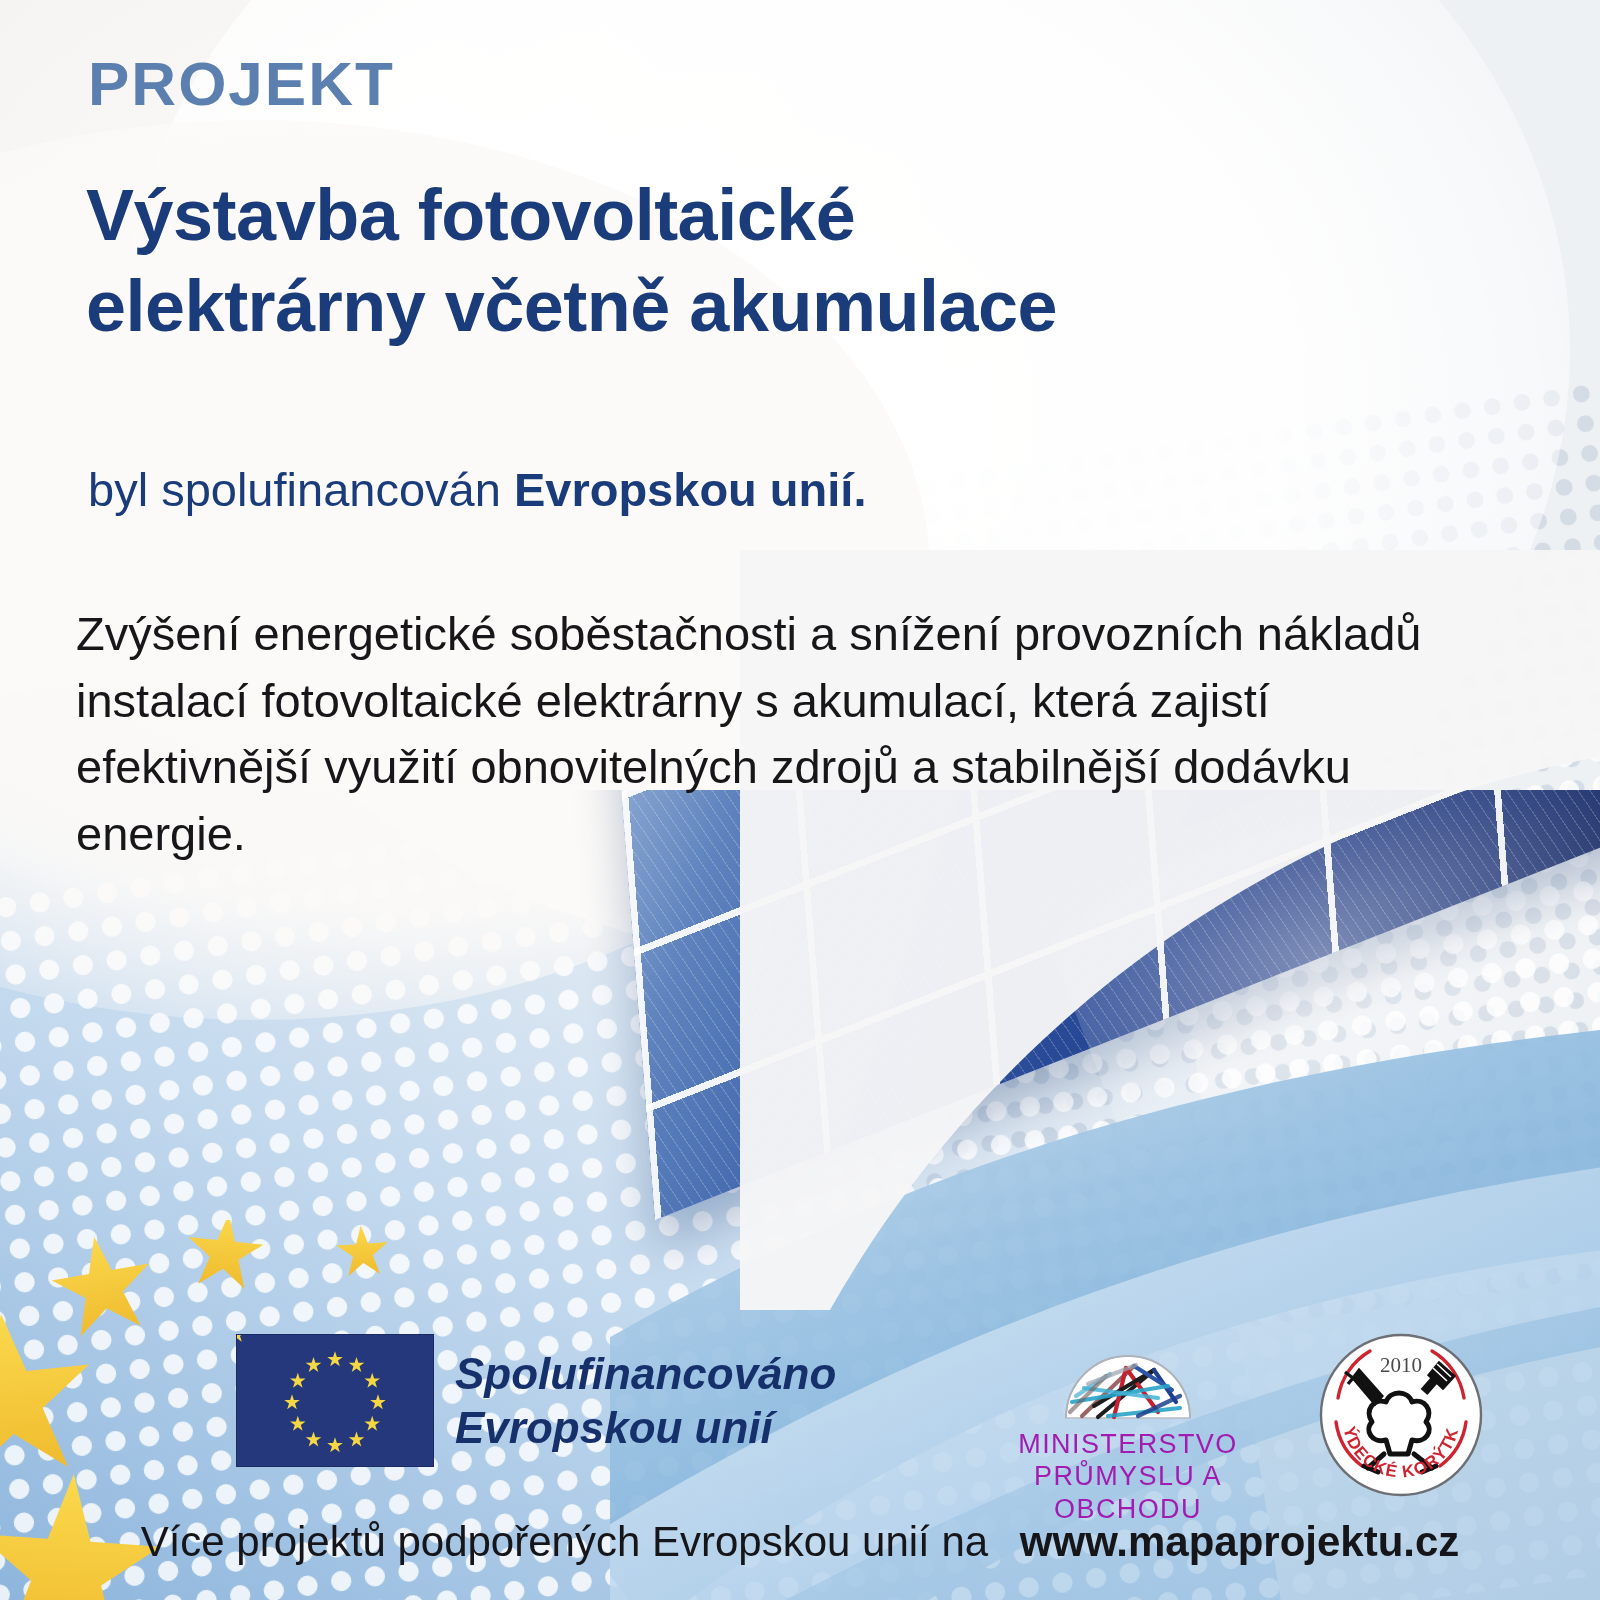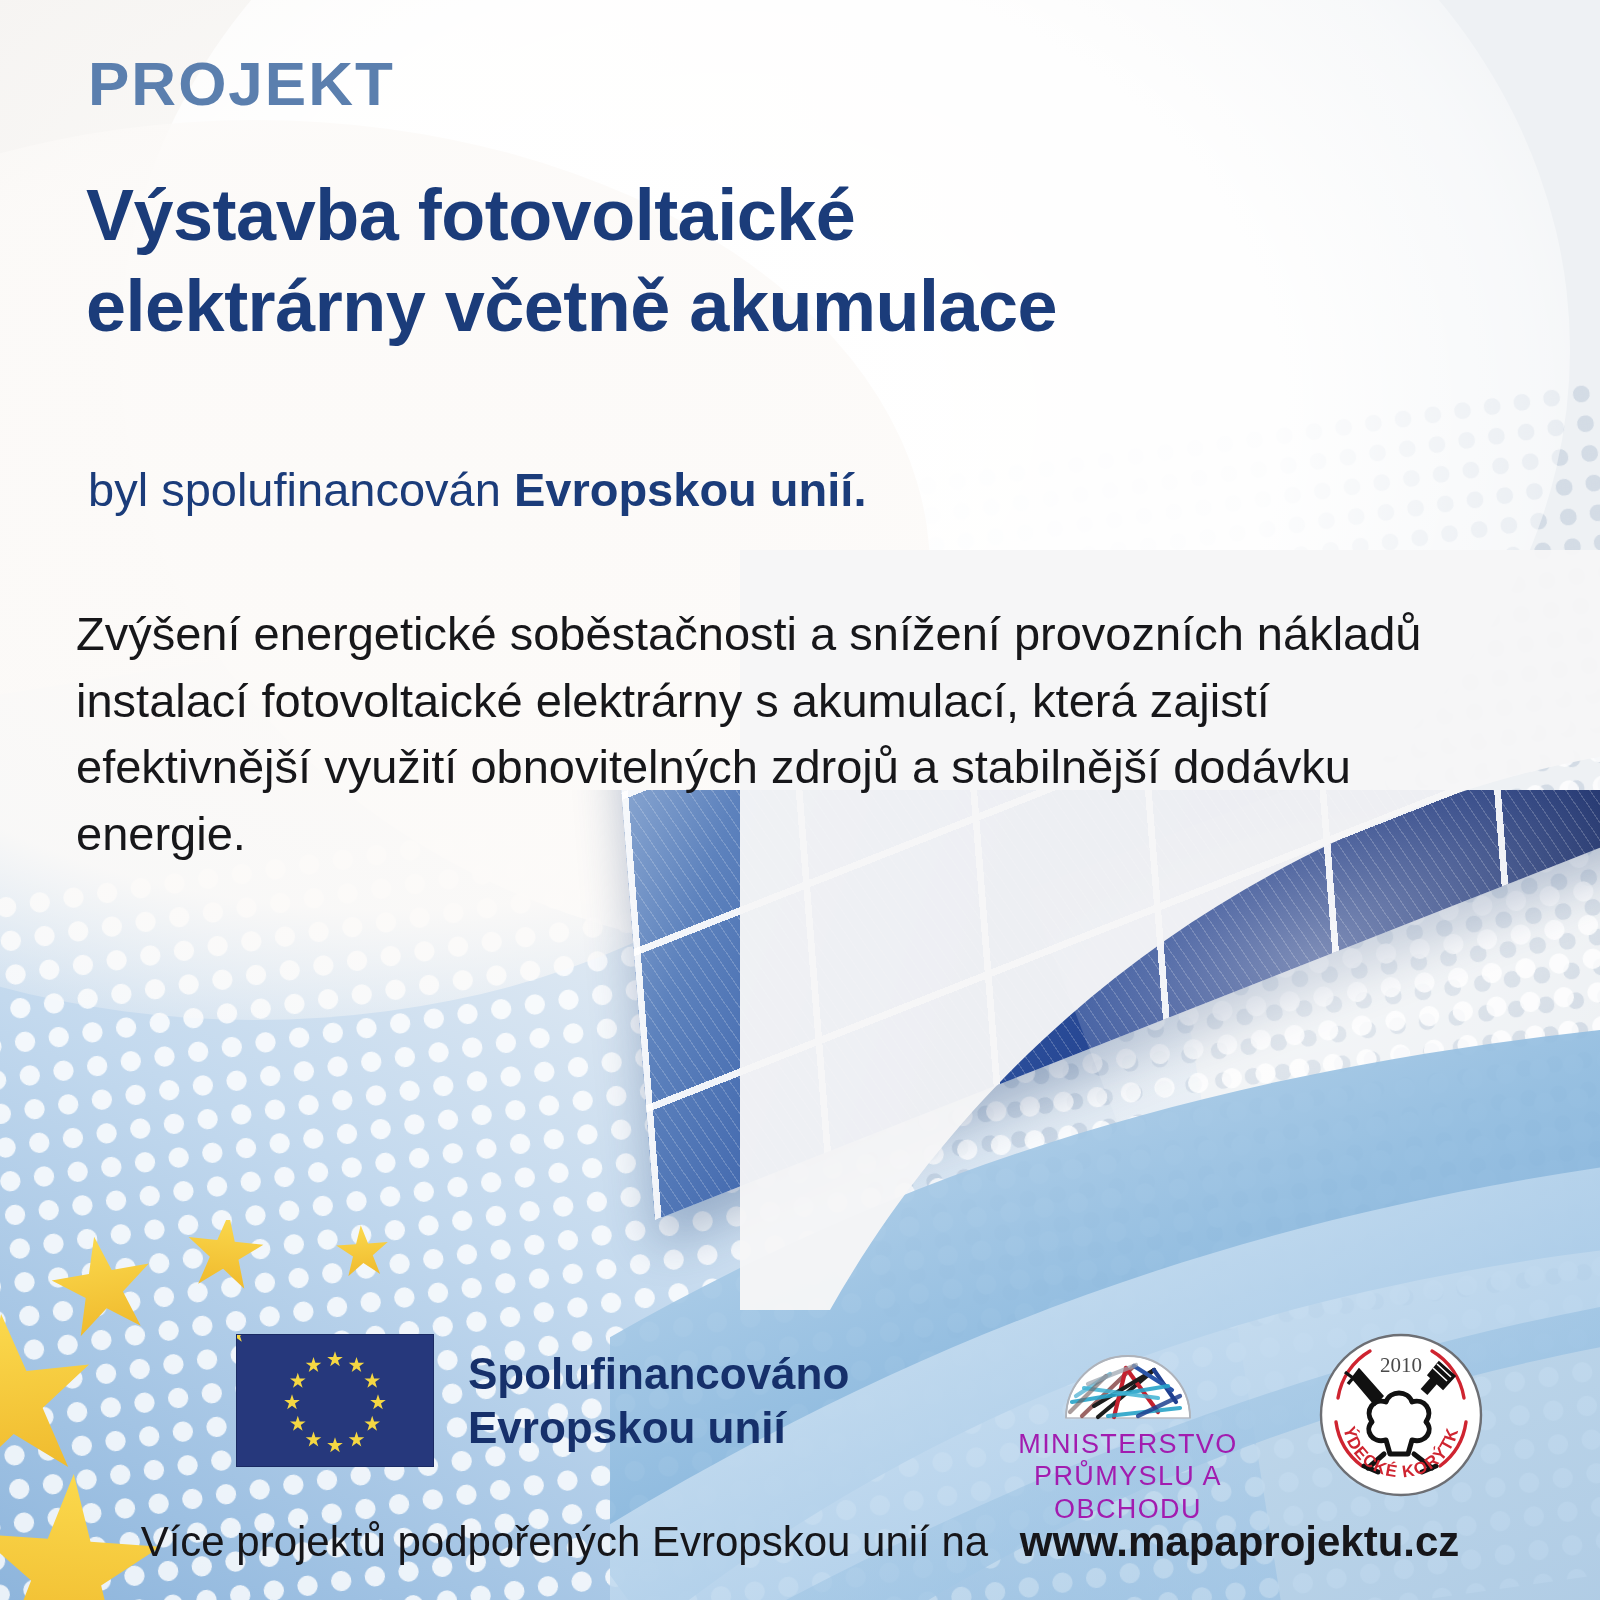--- a/index.html
+++ b/index.html
@@ -156,21 +156,21 @@
     width: 1420px;
     font-size: 47px; line-height: 1.42;
     color: #17171a;
     font-weight: 400;
     margin-top: 39px;
   }
 
   
   .logobar { position: absolute; left: 0; top: 1318px; width: 1600px; height: 200px; }
 
-  .eu-badge { position: absolute; left: 236px; top: 16px; display:flex; align-items:center; gap: 34px; }
+  .eu-badge { position: absolute; left: 236px; top: 16px; display:flex; align-items:center; gap: 21px; font-style: italic; }
   .eu-flag {
     width: 196px; height: 131px;
     background: #26387c;
     border: 1px solid #1a2a63;
     position: relative;
   }
   .eu-flag svg { position:absolute; inset:0; width:100%; height:100%; }
   .eu-text {
     font-size: 44px; line-height: 1.22;
     font-weight: 700;

